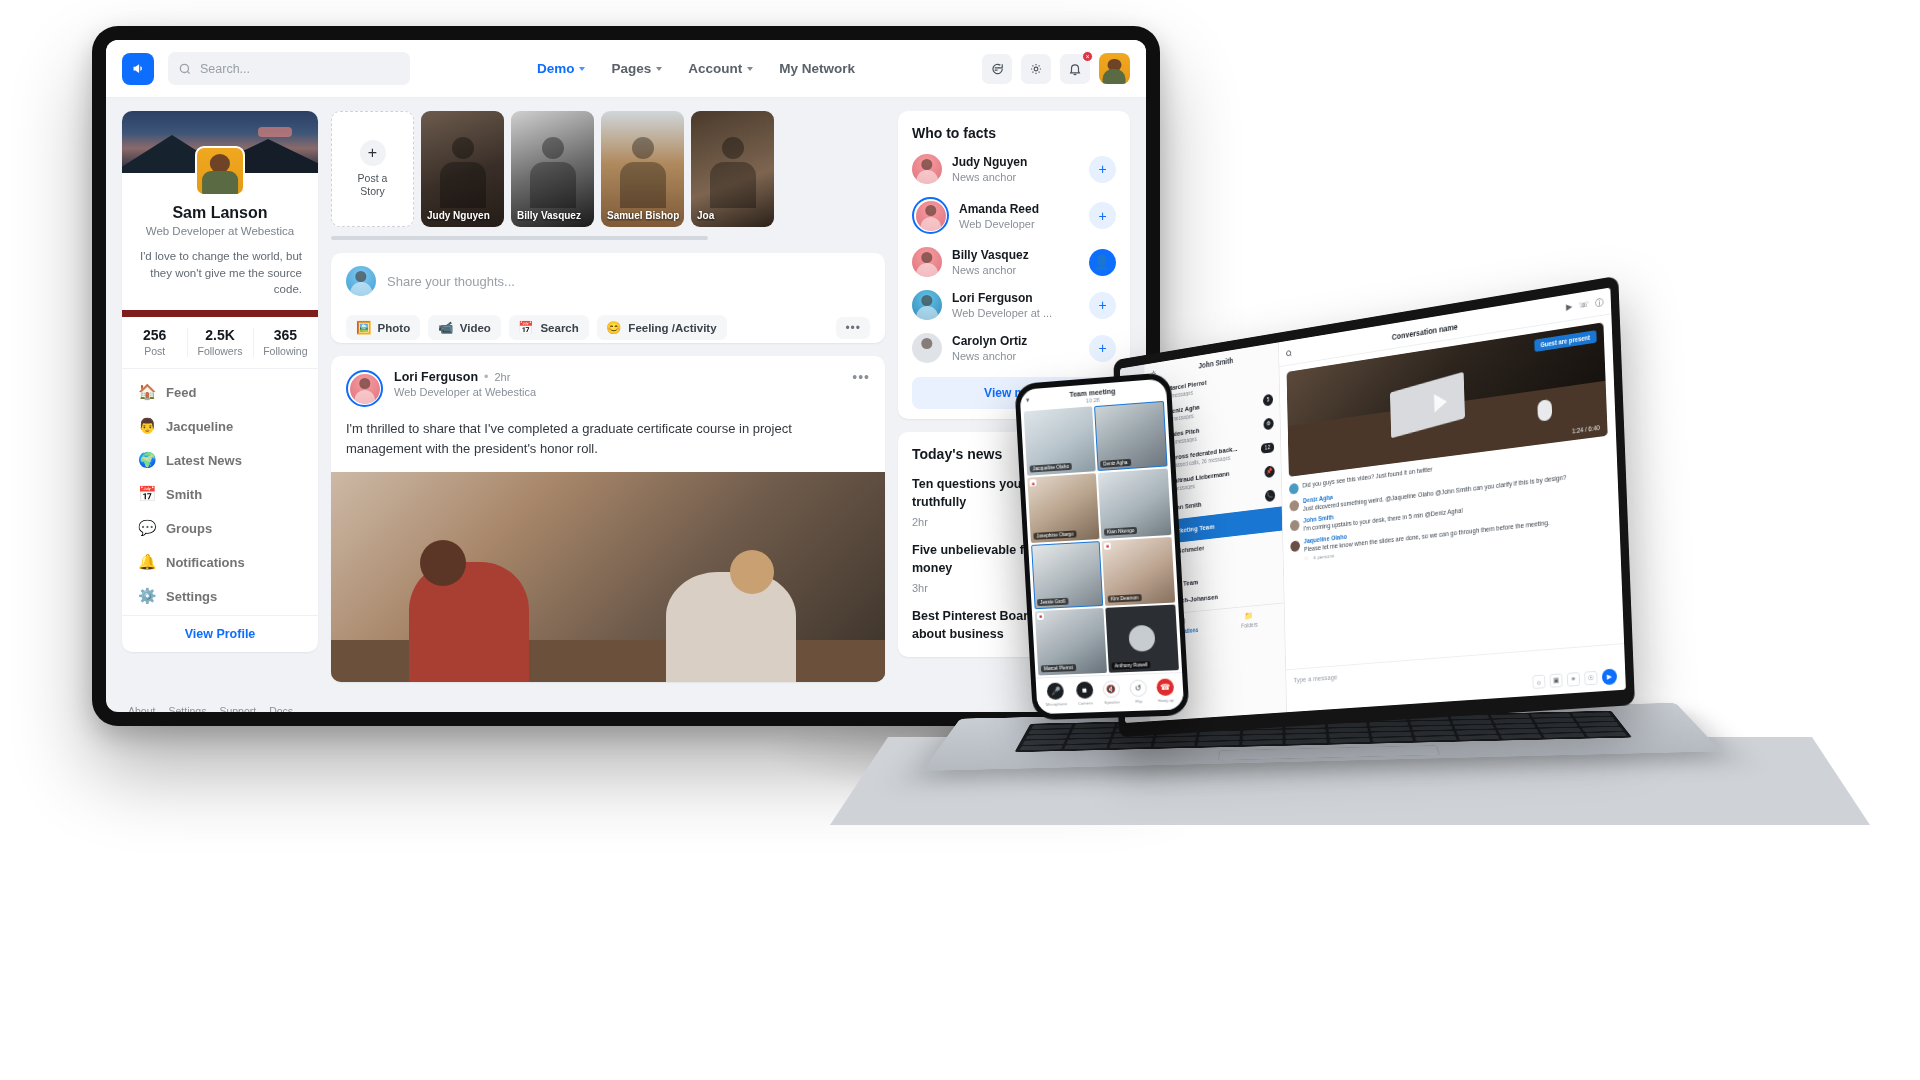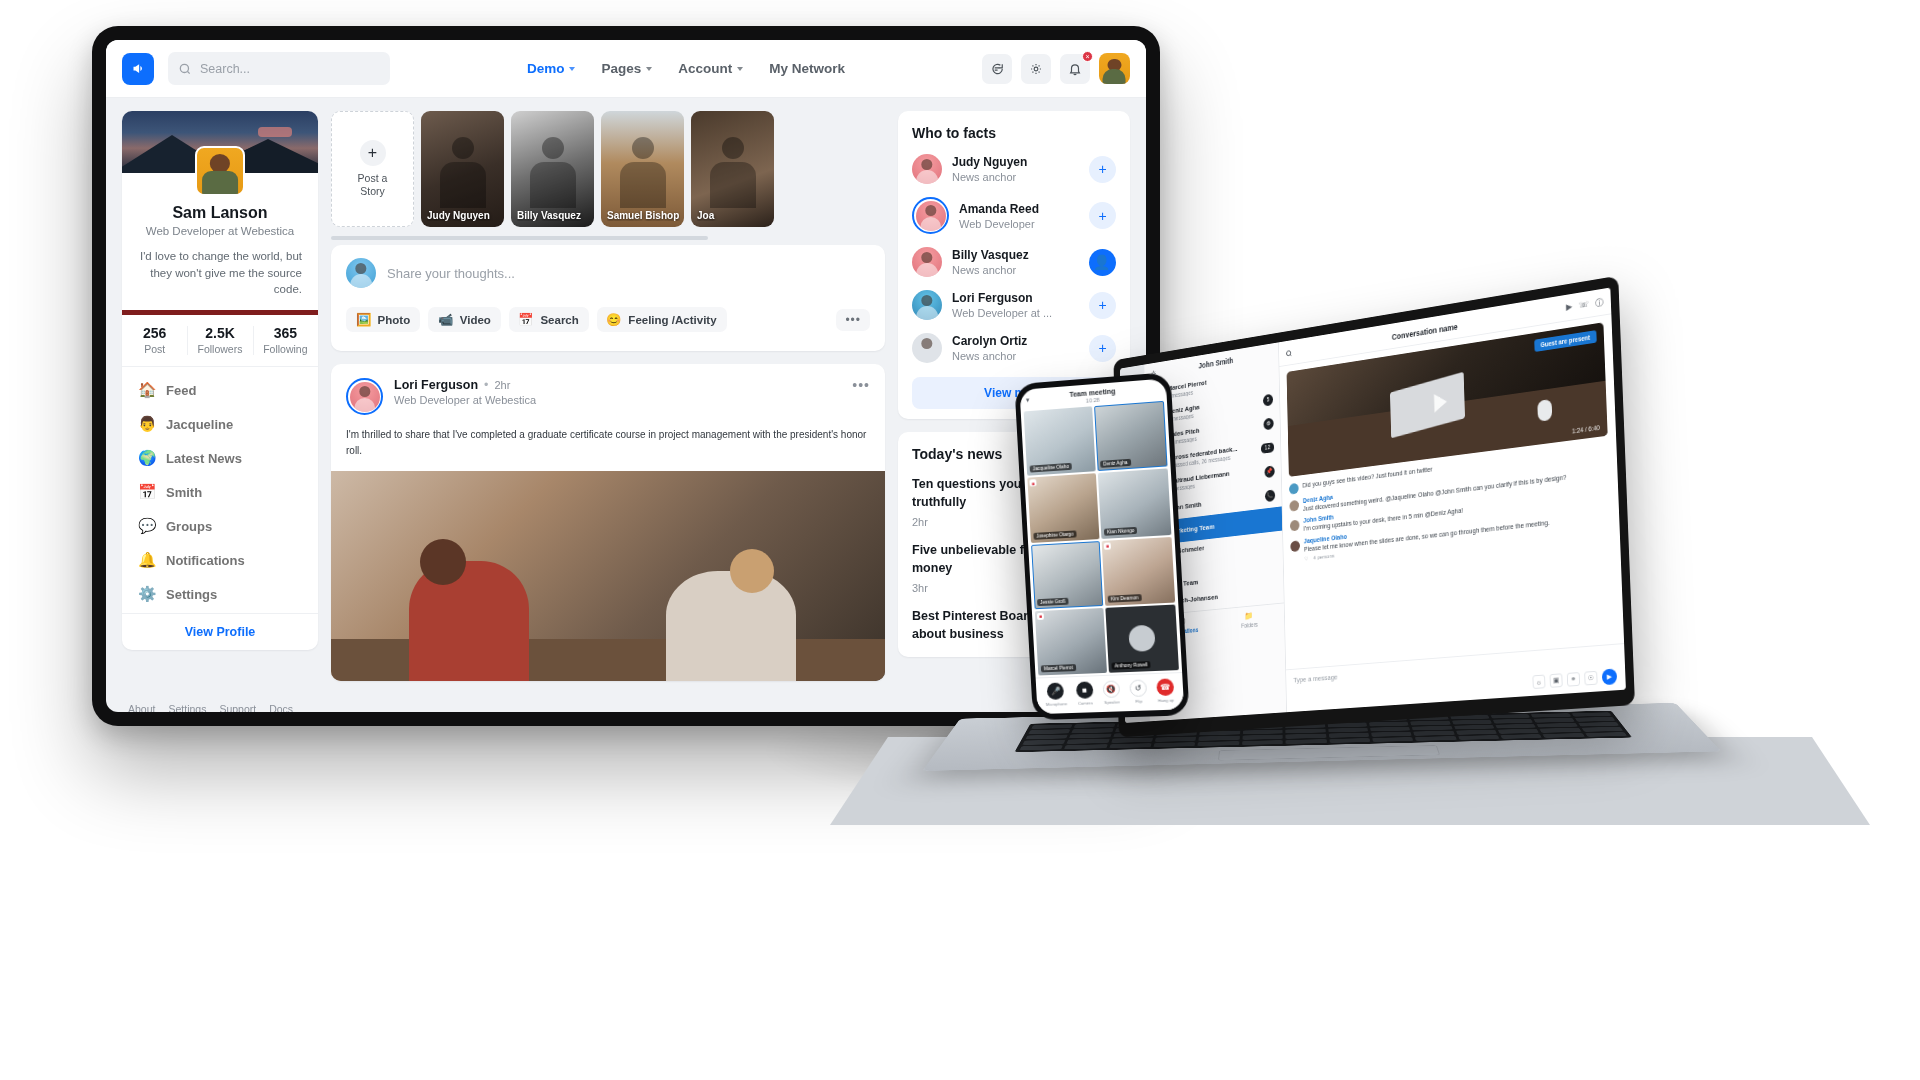--- a/index.html
+++ b/index.html
@@ -38,21 +38,21 @@
     border-bottom: 1px solid #eceef1;
   }
   .brand {
     width: 32px; height: 32px; border-radius: 8px;
     background: #0d6efd;
     display: flex; align-items: center; justify-content: center;
     color: #fff; flex: 0 0 auto;
   }
   .search-box {
     position: relative;
-    width: 222px; height: 33px;
+    width: 242px; height: 33px;
     background: #f0f2f5; border-radius: 7px;
     display: flex; align-items: center; gap: 8px;
     padding: 0 10px;
   }
   .search-box svg { flex: 0 0 auto; }
   .search-box input {
     border: none; outline: none; background: transparent;
     font-family: inherit; font-size: 12.5px; color: #3a3f47;
     width: 100%;
   }
@@ -119,21 +119,21 @@
   }
   .prof-av .head { position:absolute; left:50%; top:14%; width:44%; height:40%;
       transform:translateX(-50%); border-radius:50%; background:#6f4326; }
   .prof-av .body { position:absolute; left:50%; bottom:0; width:78%; height:50%;
       transform:translateX(-50%); border-radius:9px 9px 0 0; background:#5a6b43; }
 
   .prof-name { text-align:center; font-size:16px; font-weight:700; color:#14191f; margin-top:8px; }
   .prof-role { text-align:center; font-size:11.5px; color:#7c838b; margin-top:3px; }
   .prof-bio  { text-align:right; font-size:11.5px; color:#626a72; line-height:1.45;
                padding: 11px 16px 0; }
-  .stats { display:flex; margin-top:12px; border-top:5px solid #7f1d1d; }
+  .stats { display:flex; margin-top:12px; border-top:7px solid #7f1d1d; }
   .stat { flex:1; text-align:center; padding:10px 0 11px; position:relative; }
   .stat + .stat::before { content:""; position:absolute; left:0; top:11px; bottom:11px; width:1px; background:#eef0f3; }
   .stat-num { font-size:14px; font-weight:700; color:#14191f; }
   .stat-lbl { font-size:10.5px; color:#7c838b; margin-top:2px; }
 
   .navlist { border-top:1px solid #eef0f3; padding: 6px 0 2px; }
   .navrow { display:flex; align-items:center; gap:10px; padding:8px 16px; }
   .navrow .emo { font-size:15px; width:18px; text-align:center; }
   .navrow .lbl { font-size:13px; font-weight:600; color:#737373; }
 
@@ -165,21 +165,21 @@
   .sc1 { background: linear-gradient(160deg,#6d5b4d,#3a2f28 55%,#241c17); }
   .sc2 { background: linear-gradient(160deg,#cfcfcf,#6e6e6e 50%,#1a1a1a); }
   .sc3 { background: linear-gradient(180deg,#cfd6da 0%,#b08a5e 45%,#7d5a38 100%); }
   .sc4 { background: linear-gradient(160deg,#4a3a2c,#7d6550 60%,#2b211a); }
   .story .figure { position:absolute; left:50%; transform:translateX(-50%); }
   .story .fhead { top:22%; width:22px; height:22px; border-radius:50%; background:rgba(0,0,0,.35); }
   .story .fbody { top:44%; width:46px; height:46px; border-radius:14px 14px 0 0; background:rgba(0,0,0,.3); }
   .scrollbar { height:4px; background:#d3d8de; border-radius:3px; margin:9px 0 0; width:68%; }
 
   
-  .composer { padding: 13px 15px 19px; margin-top: 5px; }
+  .composer { padding: 13px 15px 3px; margin-top: 13px; }
   .composer-top { display:flex; align-items:center; gap:11px; }
   .av-circle { width:30px; height:30px; border-radius:50%; flex:0 0 auto; position:relative; overflow:hidden; }
   .av-blue { background: radial-gradient(circle at 50% 30%, #7fc7ef, #3e9fd4); }
   .av-pink { background: radial-gradient(circle at 50% 30%, #f59ca0, #e0707a); }
   .av-teal { background: radial-gradient(circle at 50% 30%, #63c3e8, #2f86b5); }
   .av-grey { background: #dfe3e8; }
   .av-circle .h { position:absolute; left:50%; top:16%; width:38%; height:36%; transform:translateX(-50%);
                   border-radius:50%; background:rgba(60,40,30,.55); }
   .av-circle .b { position:absolute; left:50%; bottom:0; width:72%; height:46%; transform:translateX(-50%);
                   border-radius:12px 12px 0 0; background:rgba(255,255,255,.5); }
@@ -193,21 +193,21 @@
 
   
   .post { margin-top:13px; padding:14px 15px 0; overflow:hidden; }
   .post-head { display:flex; align-items:flex-start; gap:11px; }
   .av-ring { border:2px solid #0d6efd; padding:1.5px; border-radius:50%; flex:0 0 auto; }
   .post-meta-name { font-size:12.5px; font-weight:700; color:#14191f; display:flex; align-items:center; gap:6px; }
   .post-meta-name .sep { color:#adb3ba; font-weight:400; }
   .post-meta-name .time { font-size:11px; font-weight:400; color:#8a9099; }
   .post-meta-role { font-size:11px; color:#8a9099; margin-top:2px; }
   .post-dots { margin-left:auto; color:#8a9099; font-size:14px; letter-spacing:1px; line-height:1; }
-  .post-body { font-size:10px; color:#32383f; line-height:1.55; margin-top:12px; }
+  .post-body { font-size:13px; color:#32383f; line-height:1.55; margin-top:12px; }
   .post-img {
     margin:13px -15px 0; height:210px;
     background: linear-gradient(135deg,#cdb9a6 0%,#a8876a 30%,#6f5b4b 60%,#3a3129 100%);
     position:relative; overflow:hidden;
   }
   .post-img .pf { position:absolute; bottom:0; border-radius:40% 40% 0 0; }
   .post-img .pf1 { left:14%; width:120px; height:120px; background:#a93f32; }
   .post-img .pf1h{ position:absolute; left:16%; bottom:96px; width:46px; height:46px; border-radius:50%; background:#5b3626; }
   .post-img .pf2 { right:16%; width:130px; height:110px; background:#d9cfc4; }
   .post-img .pf2h{ position:absolute; right:20%; bottom:88px; width:44px; height:44px; border-radius:50%; background:#c9a071; }

